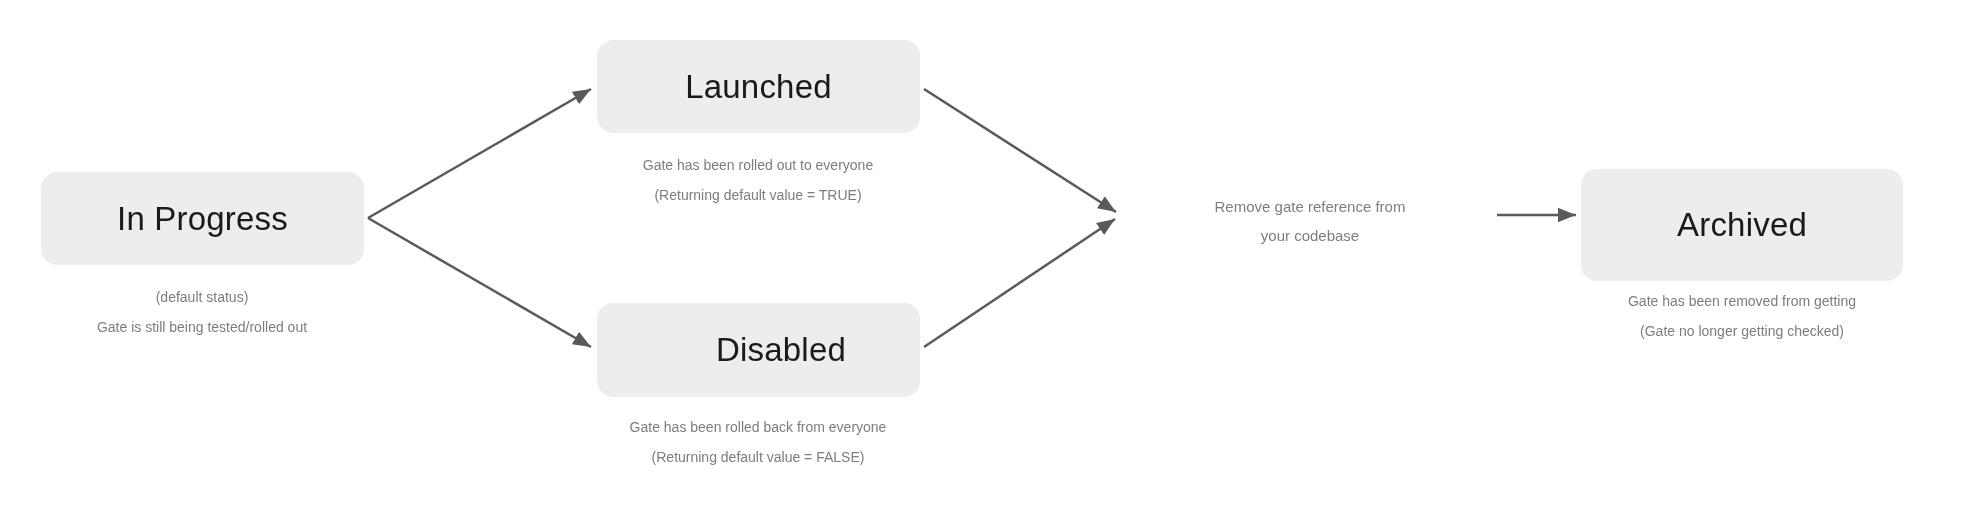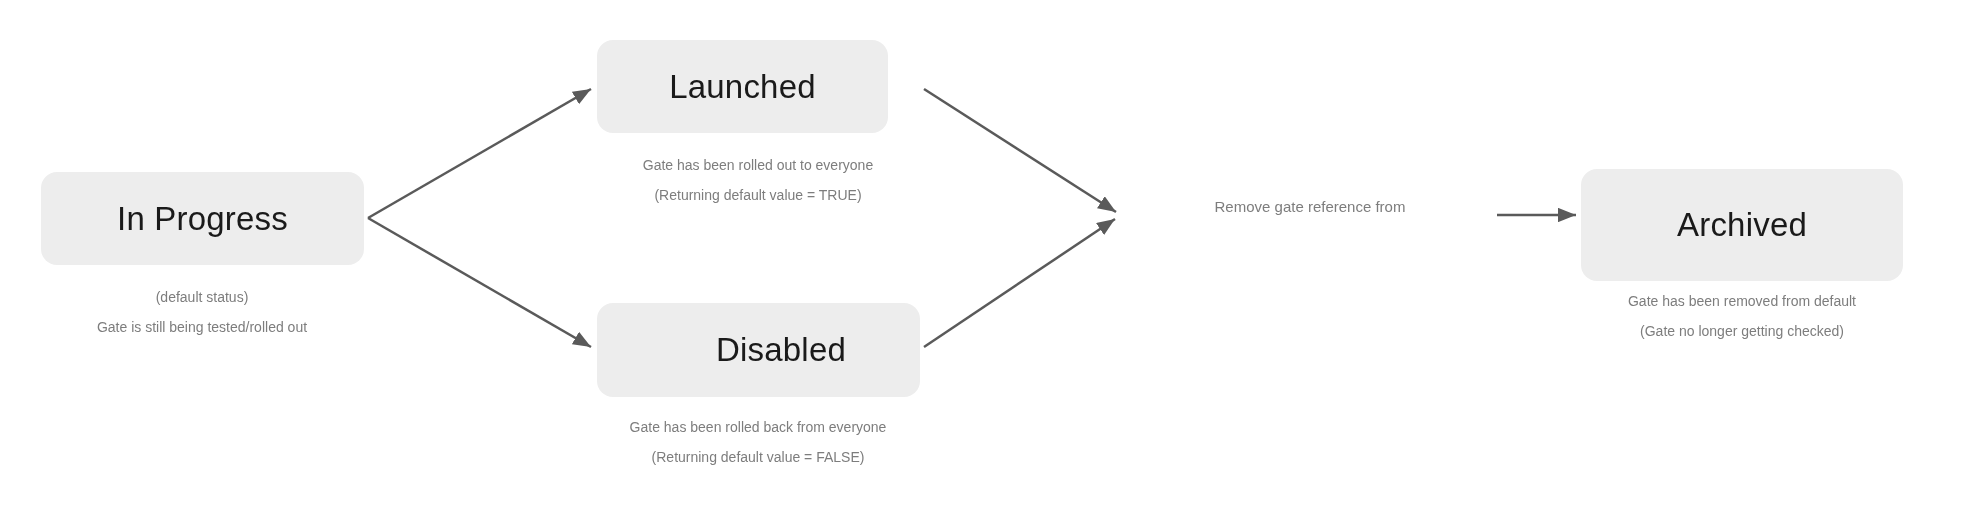--- a/index.html
+++ b/index.html
@@ -61,21 +61,21 @@
     text-align: center;
     color: var(--caption-text);
     font-size: 15px;
     line-height: 29px;
     font-weight: 500;
   }
 
   #node-in-progress { left: 41px;   top: 172px; width: 323px; height: 93px; }
   #caption-in-progress { left: 0px;   top: 282px; width: 404px; }
 
-  #node-launched    { left: 597px;  top: 40px;  width: 291px; height: 93px; }
+  #node-launched    { left: 597px;  top: 40px;  width: 323px; height: 93px; }
   #caption-launched { left: 528px;  top: 150px; width: 460px; }
 
   #node-disabled    { left: 597px;  top: 303px; width: 323px; height: 94px; padding-left: 45px; }
   #caption-disabled { left: 518px;  top: 403px; width: 480px; margin-top: 9px; }
 
   #node-archived    { left: 1581px; top: 169px; width: 322px; height: 112px; }
   #caption-archived { left: 1512px; top: 286px; width: 460px; }
 
   #action-label     { left: 1130px; top: 192px; width: 360px; }
 </style>
@@ -116,23 +116,24 @@
   <div class="node" id="node-disabled">
     <span>Disabled</span>
   </div>
   <div class="caption" id="caption-disabled">
     <div>Gate has been rolled back from everyone</div>
     <div>(Returning default value = FALSE)</div>
   </div>
 
   <div class="action-label" id="action-label">
     <div>Remove gate reference from</div>
+    <div>your codebase</div>
   </div>
 
   <div class="node" id="node-archived">
     <span>Archived</span>
   </div>
   <div class="caption" id="caption-archived">
-    <div>Gate has been removed from default</div>
+    <div>Gate has been removed from getting</div>
     <div>(Gate no longer getting checked)</div>
   </div>
 
 </div>
 
 </body></html>

